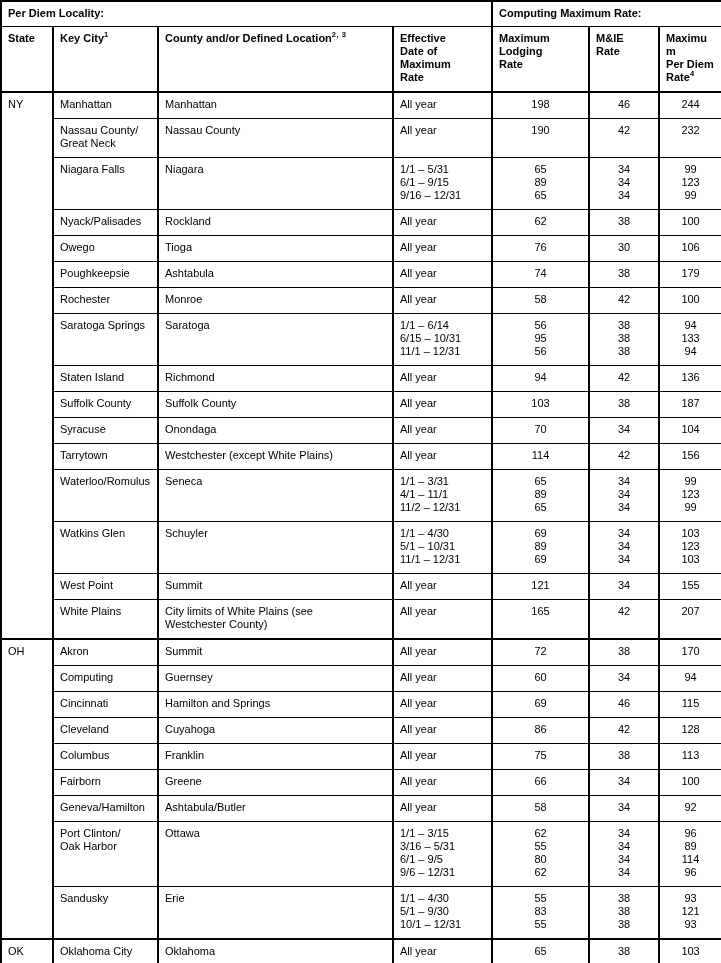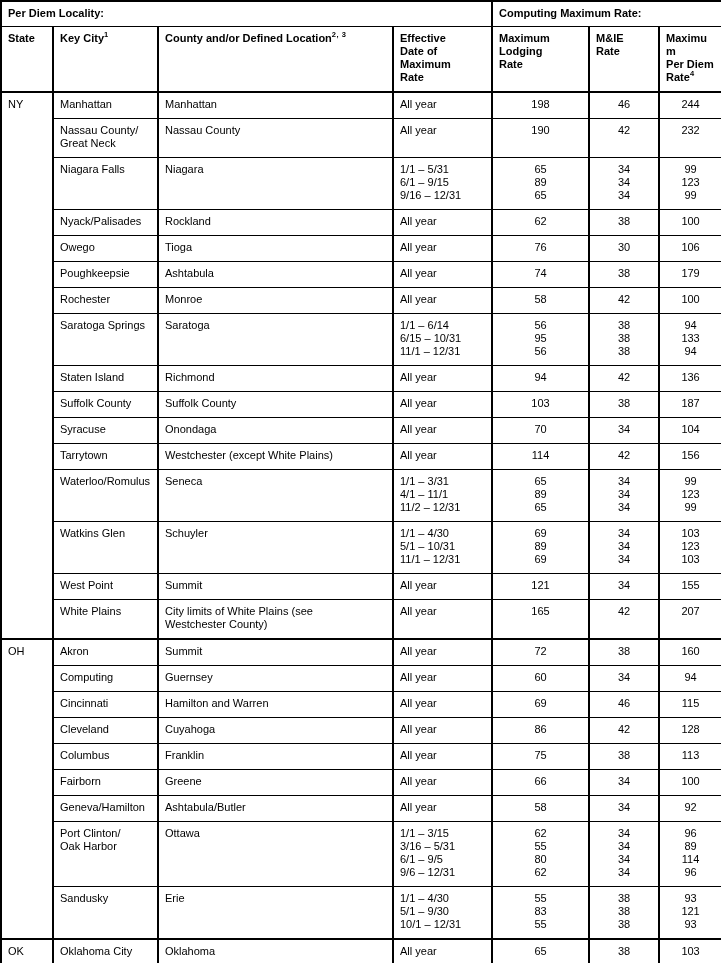--- a/index.html
+++ b/index.html
@@ -245,33 +245,33 @@
         <td class="num">42</td>
         <td class="num">207</td>
       </tr>
       <tr class="group-start">
         <td rowspan="9" class="state-col">OH</td>
         <td>Akron</td>
         <td>Summit</td>
         <td>All year</td>
         <td class="num">72</td>
         <td class="num">38</td>
-        <td class="num">160</td>
+        <td class="num">170</td>
       </tr>
       <tr>
         <td>Computing</td>
         <td>Guernsey</td>
         <td>All year</td>
         <td class="num">60</td>
         <td class="num">34</td>
         <td class="num">94</td>
       </tr>
       <tr>
         <td>Cincinnati</td>
-        <td>Hamilton and Warren</td>
+        <td>Hamilton and Springs</td>
         <td>All year</td>
         <td class="num">69</td>
         <td class="num">46</td>
         <td class="num">115</td>
       </tr>
       <tr>
         <td>Cleveland</td>
         <td>Cuyahoga</td>
         <td>All year</td>
         <td class="num">86</td>

